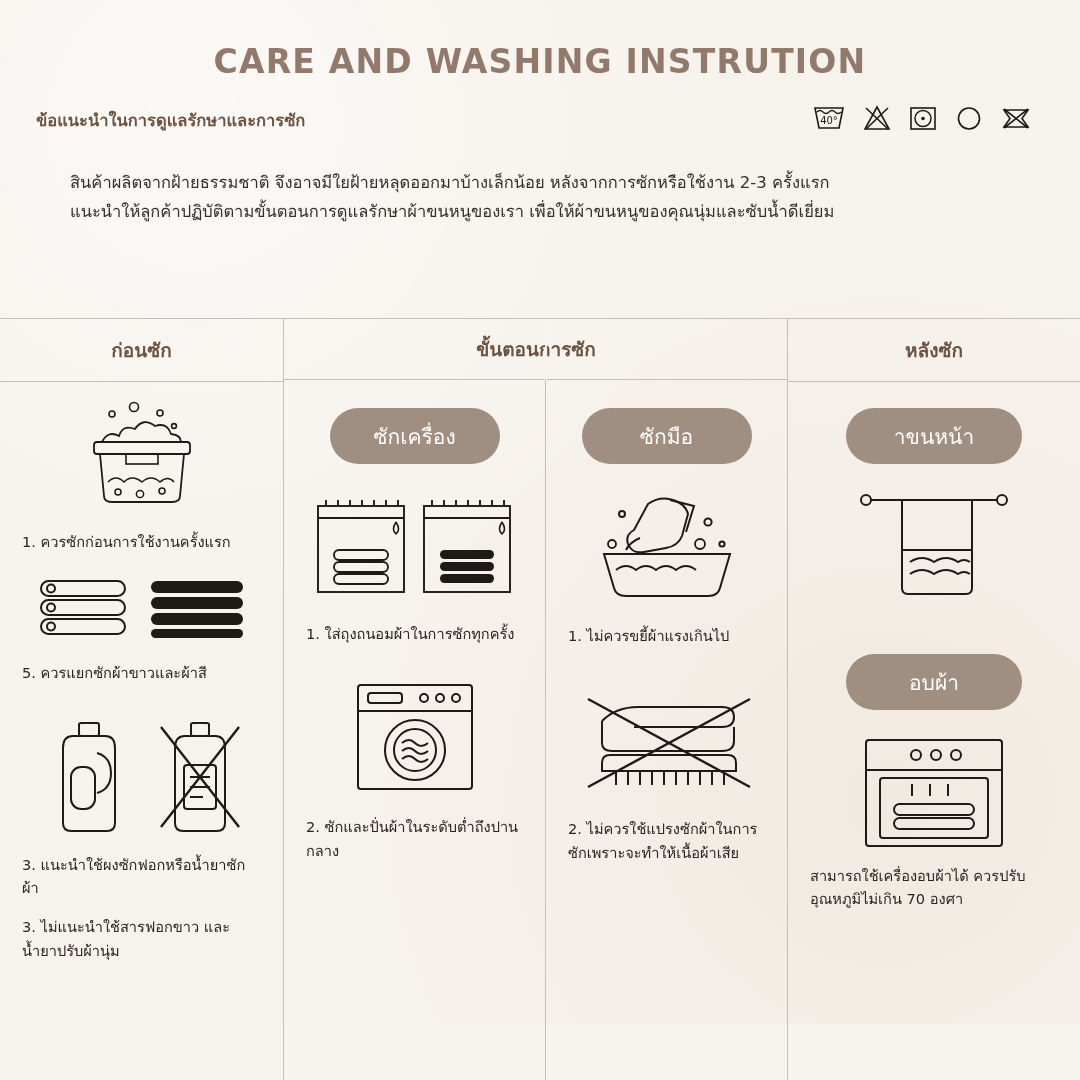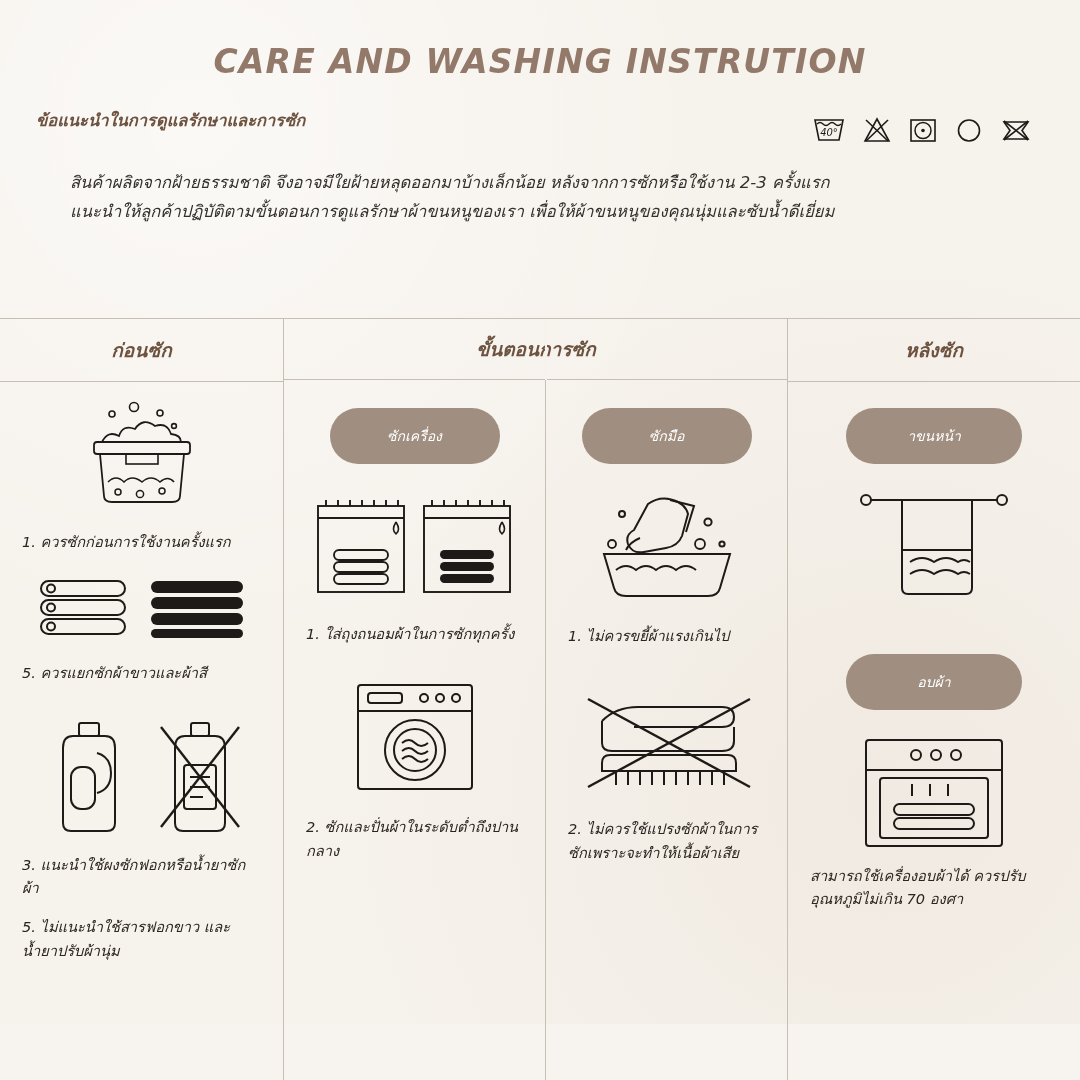--- a/index.html
+++ b/index.html
@@ -16,21 +16,20 @@
     position: relative;
   }
   .page {
     position: relative;
     width: 1080px;
     height: 1024px;
     background:
       radial-gradient(circle at 18% 12%, rgba(255,255,255,0.55) 0%, rgba(255,255,255,0) 42%),
       radial-gradient(circle at 82% 78%, rgba(236,228,218,0.6) 0%, rgba(255,255,255,0) 45%),
       #f6f2ec;
-    font-style: italic;
   }
 
   
   .header {
     padding-top: 42px;
     text-align: center;
   }
   .main-title {
     font-size: 33px;
     font-weight: bold;
@@ -47,21 +46,21 @@
     position: absolute;
     left: 36px;
     top: 4px;
     font-size: 16.5px;
     font-weight: bold;
     color: #6d533f;
   }
   .symbols {
     position: absolute;
     right: 48px;
-    top: 12px;
+    top: 0;
     display: flex;
     align-items: center;
     gap: 16px;
   }
   .symbols svg { display: block; }
 
   .intro {
     margin: 26px auto 0 auto;
     width: 940px;
     text-align: left;
@@ -139,21 +138,21 @@
   .pill {
     margin: 10px auto 0 auto;
     width: 170px;
     height: 56px;
     border-radius: 28px;
     background: #a08f81;
     color: #ffffff;
     display: flex;
     align-items: center;
     justify-content: center;
-    font-size: 14px;
+    font-size: 21px;
   }
   .pill.wide { width: 176px; }
 
   .icon-box {
     display: flex;
     justify-content: center;
     align-items: center;
   }
 
   .cap {
@@ -304,21 +303,21 @@
             <g stroke="#1d1a17" stroke-width="2.4">
               <line x1="134" y1="8" x2="212" y2="108"></line>
               <line x1="212" y1="8" x2="134" y2="108"></line>
             </g>
           </svg>
         </div>
 
         <div class="sp16"></div>
         <div class="cap">3. แนะนำใช้ผงซักฟอกหรือน้ำยาซักผ้า</div>
         <div class="sp16"></div>
-        <div class="cap">5. ไม่แนะนำใช้สารฟอกขาว และน้ำยาปรับผ้านุ่ม</div>
+        <div class="cap">3. ไม่แนะนำใช้สารฟอกขาว และน้ำยาปรับผ้านุ่ม</div>
       </div>
     </div>
 
     <div class="col col-mach">
       <div class="col-head" style="visibility:hidden;"></div>
       <div class="col-body">
 
         <div class="pill">ซักเครื่อง</div>
 
         <div class="sp28"></div>

